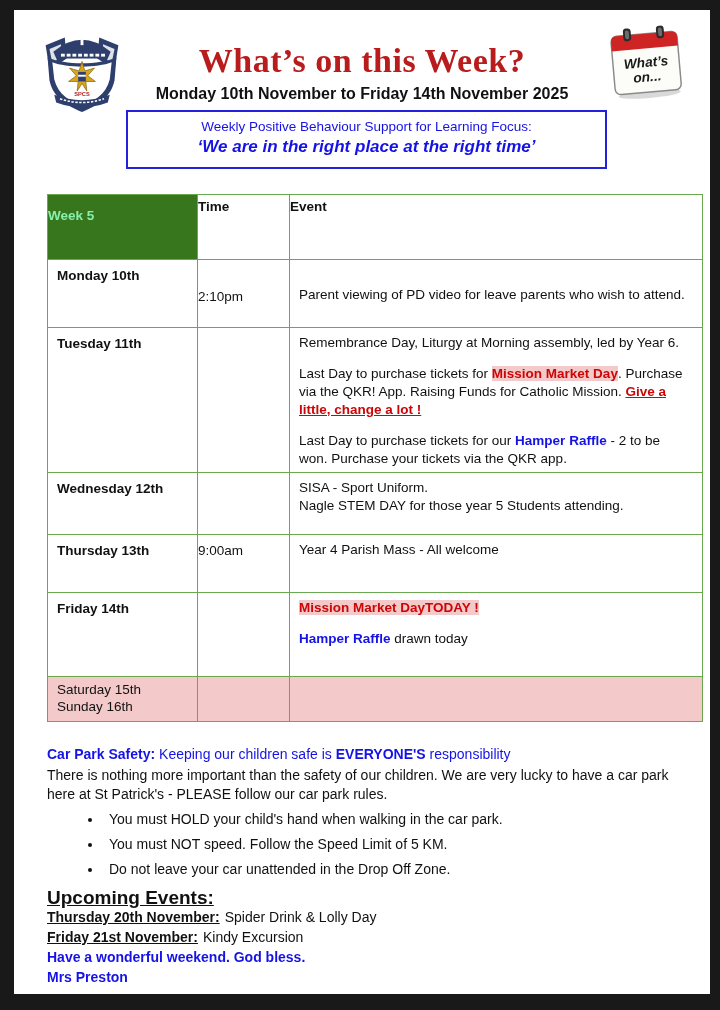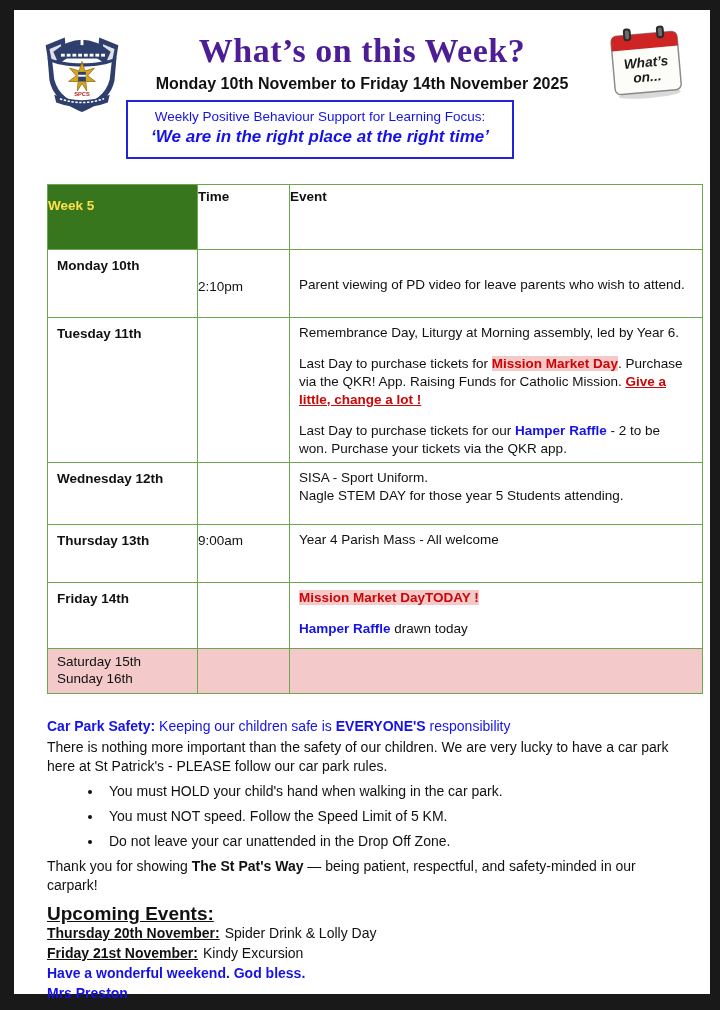--- a/index.html
+++ b/index.html
@@ -11,33 +11,33 @@
     --ink:#111;
   }
   *{box-sizing:border-box;margin:0;padding:0}
   html,body{width:720px;height:1010px;overflow:hidden}
   body{background:#191919;position:relative;font-family:"Liberation Sans",sans-serif;color:var(--ink)}
   .page{position:absolute;left:14px;top:10px;width:696px;height:984px;background:#ffffff}
 
   
   .crest{position:absolute;left:22px;top:16px;width:92px;height:88px}
   .cal{position:absolute;left:594px;top:14px;width:78px;height:76px;transform:rotate(-5deg)}
-  .title{padding-top:22px;text-align:center;font-family:"Liberation Serif","DejaVu Serif",serif;
-         font-weight:700;font-size:34px;letter-spacing:.5px;color:#4c1d95}
+  .title{padding-top:32px;text-align:center;font-family:"Liberation Serif","DejaVu Serif",serif;
+         font-weight:700;font-size:34px;letter-spacing:.5px;color:#b91c1c}
   .subtitle{margin-top:5px;text-align:center;font-weight:700;font-size:16px}
-  .focus-box{margin:7px 0 0 112px;width:388px;height:59px;border:2.5px solid #2222dd;
+  .focus-box{margin:7px 0 0 112px;width:481px;height:59px;border:2.5px solid #2222dd;
              text-align:center;padding-top:7px}
   .focus-l1{color:var(--blue);font-size:13.5px}
   .focus-l2{color:var(--blue);font-weight:700;font-style:italic;font-size:17px;margin-top:3px}
 
   
   table.schedule{margin:25px 0 0 33px;width:655px;border-collapse:collapse;table-layout:fixed}
   table.schedule td,table.schedule th{border:1.5px solid var(--green-border);vertical-align:top;
         font-size:13.5px;line-height:18px;text-align:left}
-  th.wk{background:var(--green-fill);color:#fde047;font-size:18px;text-align:center;padding-top:12px}
+  th.wk{background:var(--green-fill);color:#86efac;font-size:18px;text-align:center;padding-top:12px}
   th.hd{font-size:13.5px;text-align:center;padding-top:3px}
   td.day{font-weight:700;font-size:14px;padding:7px 4px 0 9px}
   td.day.norm{font-weight:400;padding-top:4px;line-height:17px}
   td.time{text-align:right;padding:7px 5px 0 0}
   td.event{padding:6px 10px 4px 9px}
   td.black-cell{border:2px solid #1a1a1a}
   tr.pinkrow td{background:var(--pink)}
   td.pad-t1{padding-top:28px}
   td.pad-e1{padding-top:26px}
   .p-gap{height:13px}
@@ -165,21 +165,21 @@
             <div class="para"><span class="seg-plain">Nagle STEM DAY for those year 5 Students attending.</span></div>
           </td>
     </tr>
     <tr style="height:58px">
       <td class="day">Thursday 13th</td>
       <td class="time">9:00am</td>
       <td class="event black-cell">
             <div class="para"><span class="seg-plain">Year 4 Parish Mass - All welcome</span></div>
           </td>
     </tr>
-    <tr style="height:66px">
+    <tr style="height:84px">
       <td class="day">Friday 14th</td>
       <td class="time"></td>
       <td class="event">
             <div class="para"><span class="seg-red-hl">Mission Market DayTODAY !</span></div>
             <div class="p-gap"></div>
             <div class="para"><span class="seg-blue-b">Hamper Raffle</span><span class="seg-plain"> drawn today</span></div>
           </td>
     </tr>
     <tr style="height:45px" class="pinkrow">
       <td class="day norm">
@@ -193,21 +193,20 @@
     </table>
 
   <div class="content">
     <div class="cp-head"><span class="seg-blue-b">Car Park Safety:</span><span class="seg-blue"> Keeping our children safe is </span><span class="seg-blue-b">EVERYONE'S</span><span class="seg-blue"> responsibility</span></div>
     <div class="cp-para">There is nothing more important than the safety of our children. We are very lucky to have a car park here at St Patrick's - PLEASE follow our car park rules.</div>
     <ul class="cp-bullets">
         <li>You must HOLD your child's hand when walking in the car park.</li>
         <li>You must NOT speed. Follow the Speed Limit of 5 KM.</li>
         <li>Do not leave your car unattended in the Drop Off Zone.</li>
       </ul>
-    <div class="cp-para"><span class="seg-plain">Thank you for showing </span><span class="seg-b">The St Pat's Way</span><span class="seg-plain"> — being patient, respectful, and safety-minded in our carpark!</span></div>
 
     <div class="up-head">Upcoming Events:</div>
     <div class="up-line">
       <span class="up-label">Thursday 20th November:</span><span class="up-text">Spider Drink &amp; Lolly Day</span>
     </div>
     <div class="up-line">
       <span class="up-label">Friday 21st November:</span><span class="up-text">Kindy Excursion</span>
     </div>
     <div class="signoff">Have a wonderful weekend. God bless.</div>
     <div class="signoff">Mrs Preston</div>

